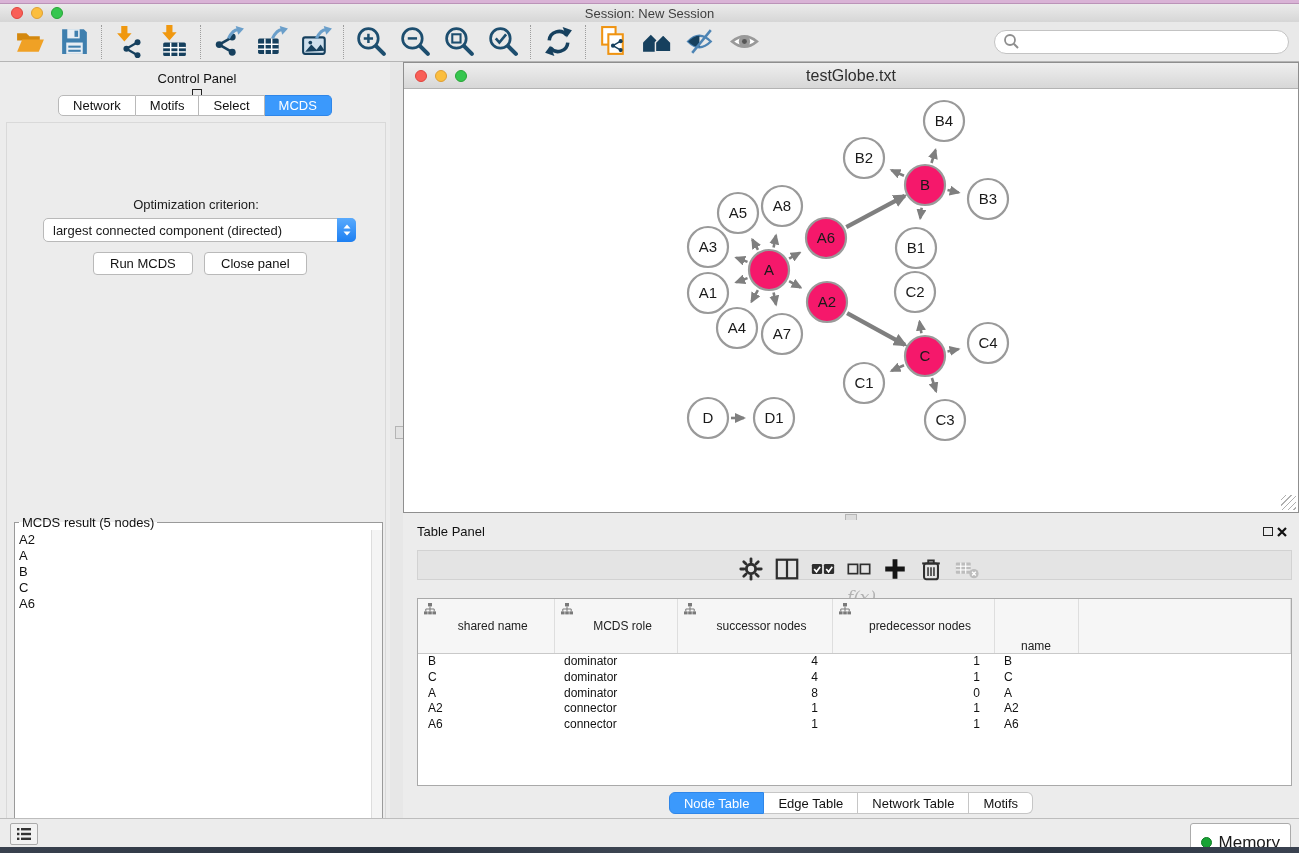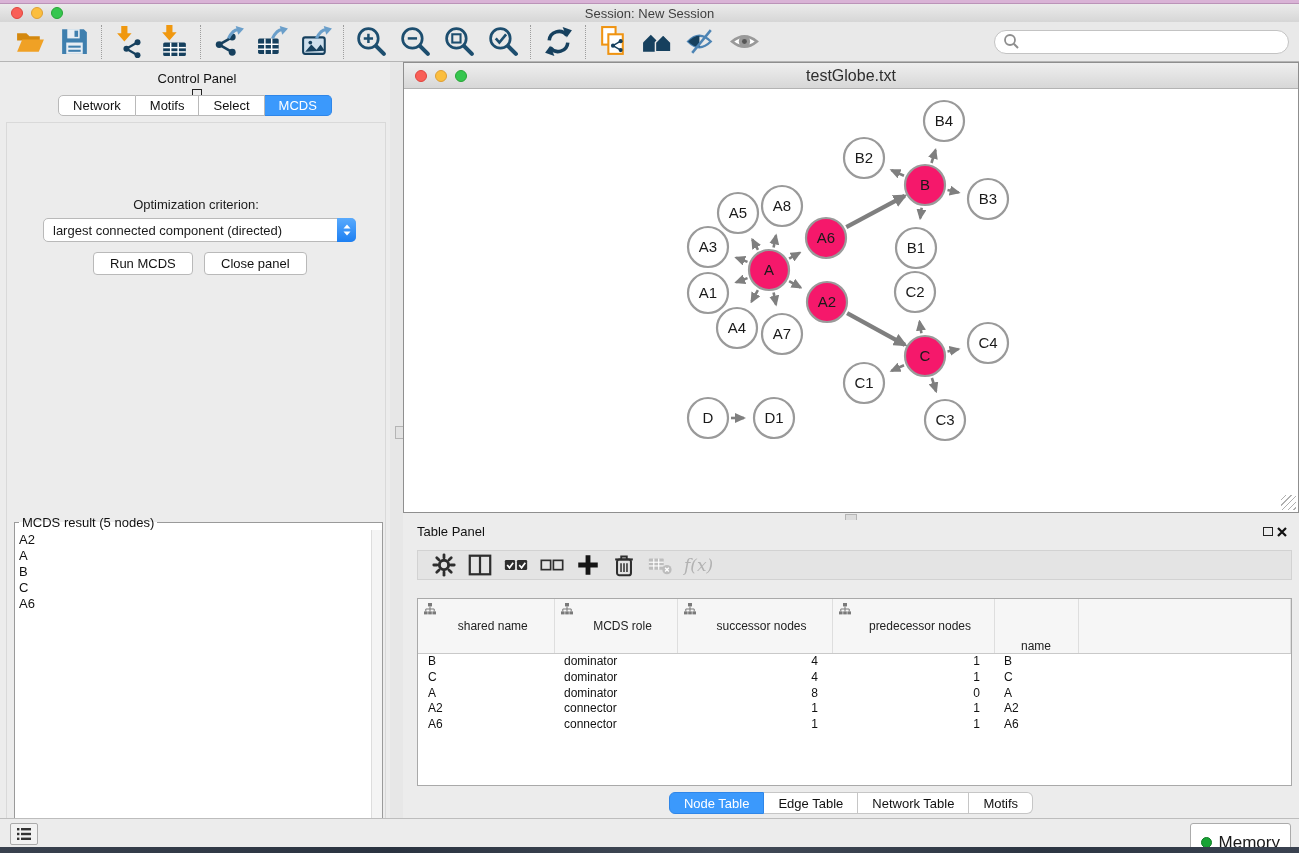--- a/index.html
+++ b/index.html
@@ -72,21 +72,21 @@
   #resize-grip { position:absolute; right:2px; bottom:2px; width:15px; height:15px;
     background:repeating-linear-gradient(135deg, transparent 0 3px, #b0b0b0 3px 4px); }
 
   
   #h-split-handle { position:absolute; left:845px; top:514px; width:12px; height:8px; background:#dcdcdc; border:1px solid #b4b4b4; }
 
   
   #table-panel { position:absolute; left:403px; top:520px; width:896px; height:298px; background:#ececec; }
   #tp-head { position:absolute; left:14px; top:4px; right:10px; display:flex; align-items:center; }
   #tp-toolbar { position:absolute; left:14px; top:30px; right:7px; height:30px; background:#e4e4e4;
-    border:1px solid #d2d2d2; display:flex; align-items:center; padding-left:8px; }
+    border:1px solid #d2d2d2; display:flex; align-items:center; padding-left:8px;flex-direction:column; }
   .tp-btn { width:36px; height:36px; display:flex; align-items:center; justify-content:center; }
   #fx-label { font-family:"DejaVu Serif",serif; font-style:italic; font-size:17px; color:#b2b2b2; margin-left:6px; }
   #table-wrap { position:absolute; left:14px; top:78px; right:7px; height:188px; background:#fff; border:1px solid #a9a9a9; overflow:hidden; }
   #node-table { border-collapse:collapse; table-layout:fixed; width:100%; font-size:12px; }
   #node-table th { height:21px; background:#f6f6f6; border-bottom:1px solid #c9c9c9; border-right:1px solid #dedede;
     font-weight:normal; color:#222; position:relative; }
   #node-table th .th-label { display:block; text-align:center; padding:0 4px 0 18px; white-space:nowrap; overflow:hidden; }
   #node-table th .tree-icon { position:absolute; left:6px; top:4px; }
   #node-table th.no-icon .th-label { padding-left:4px;margin-top:40px; }
   #node-table td { height:15.8px; line-height:15.8px; padding:0 10px; white-space:nowrap; color:#111; }

